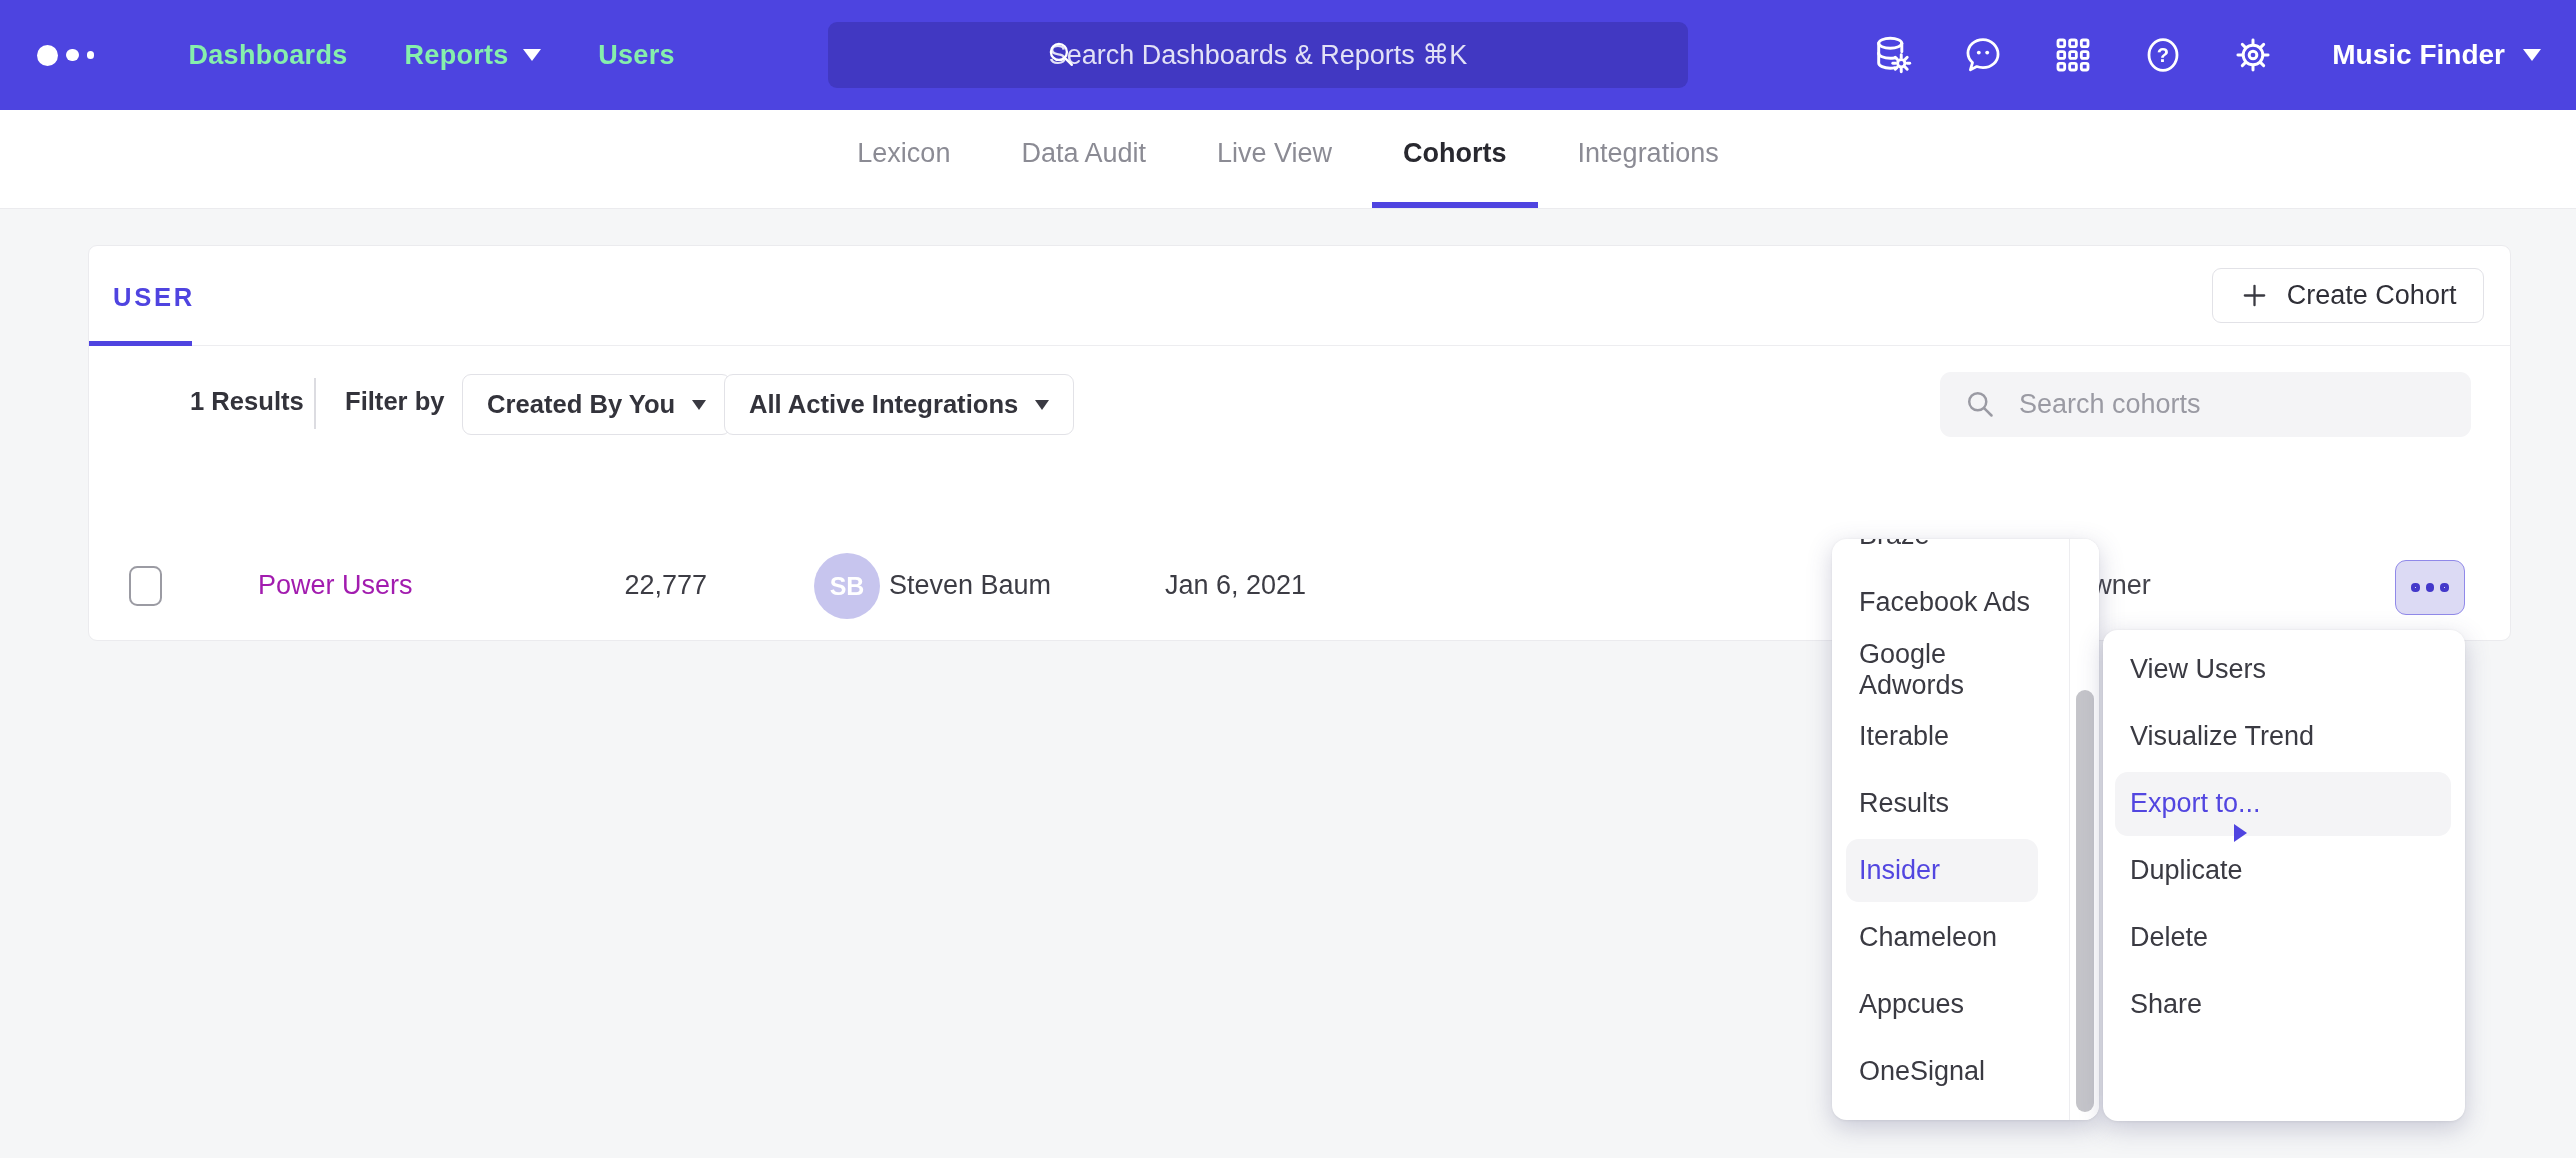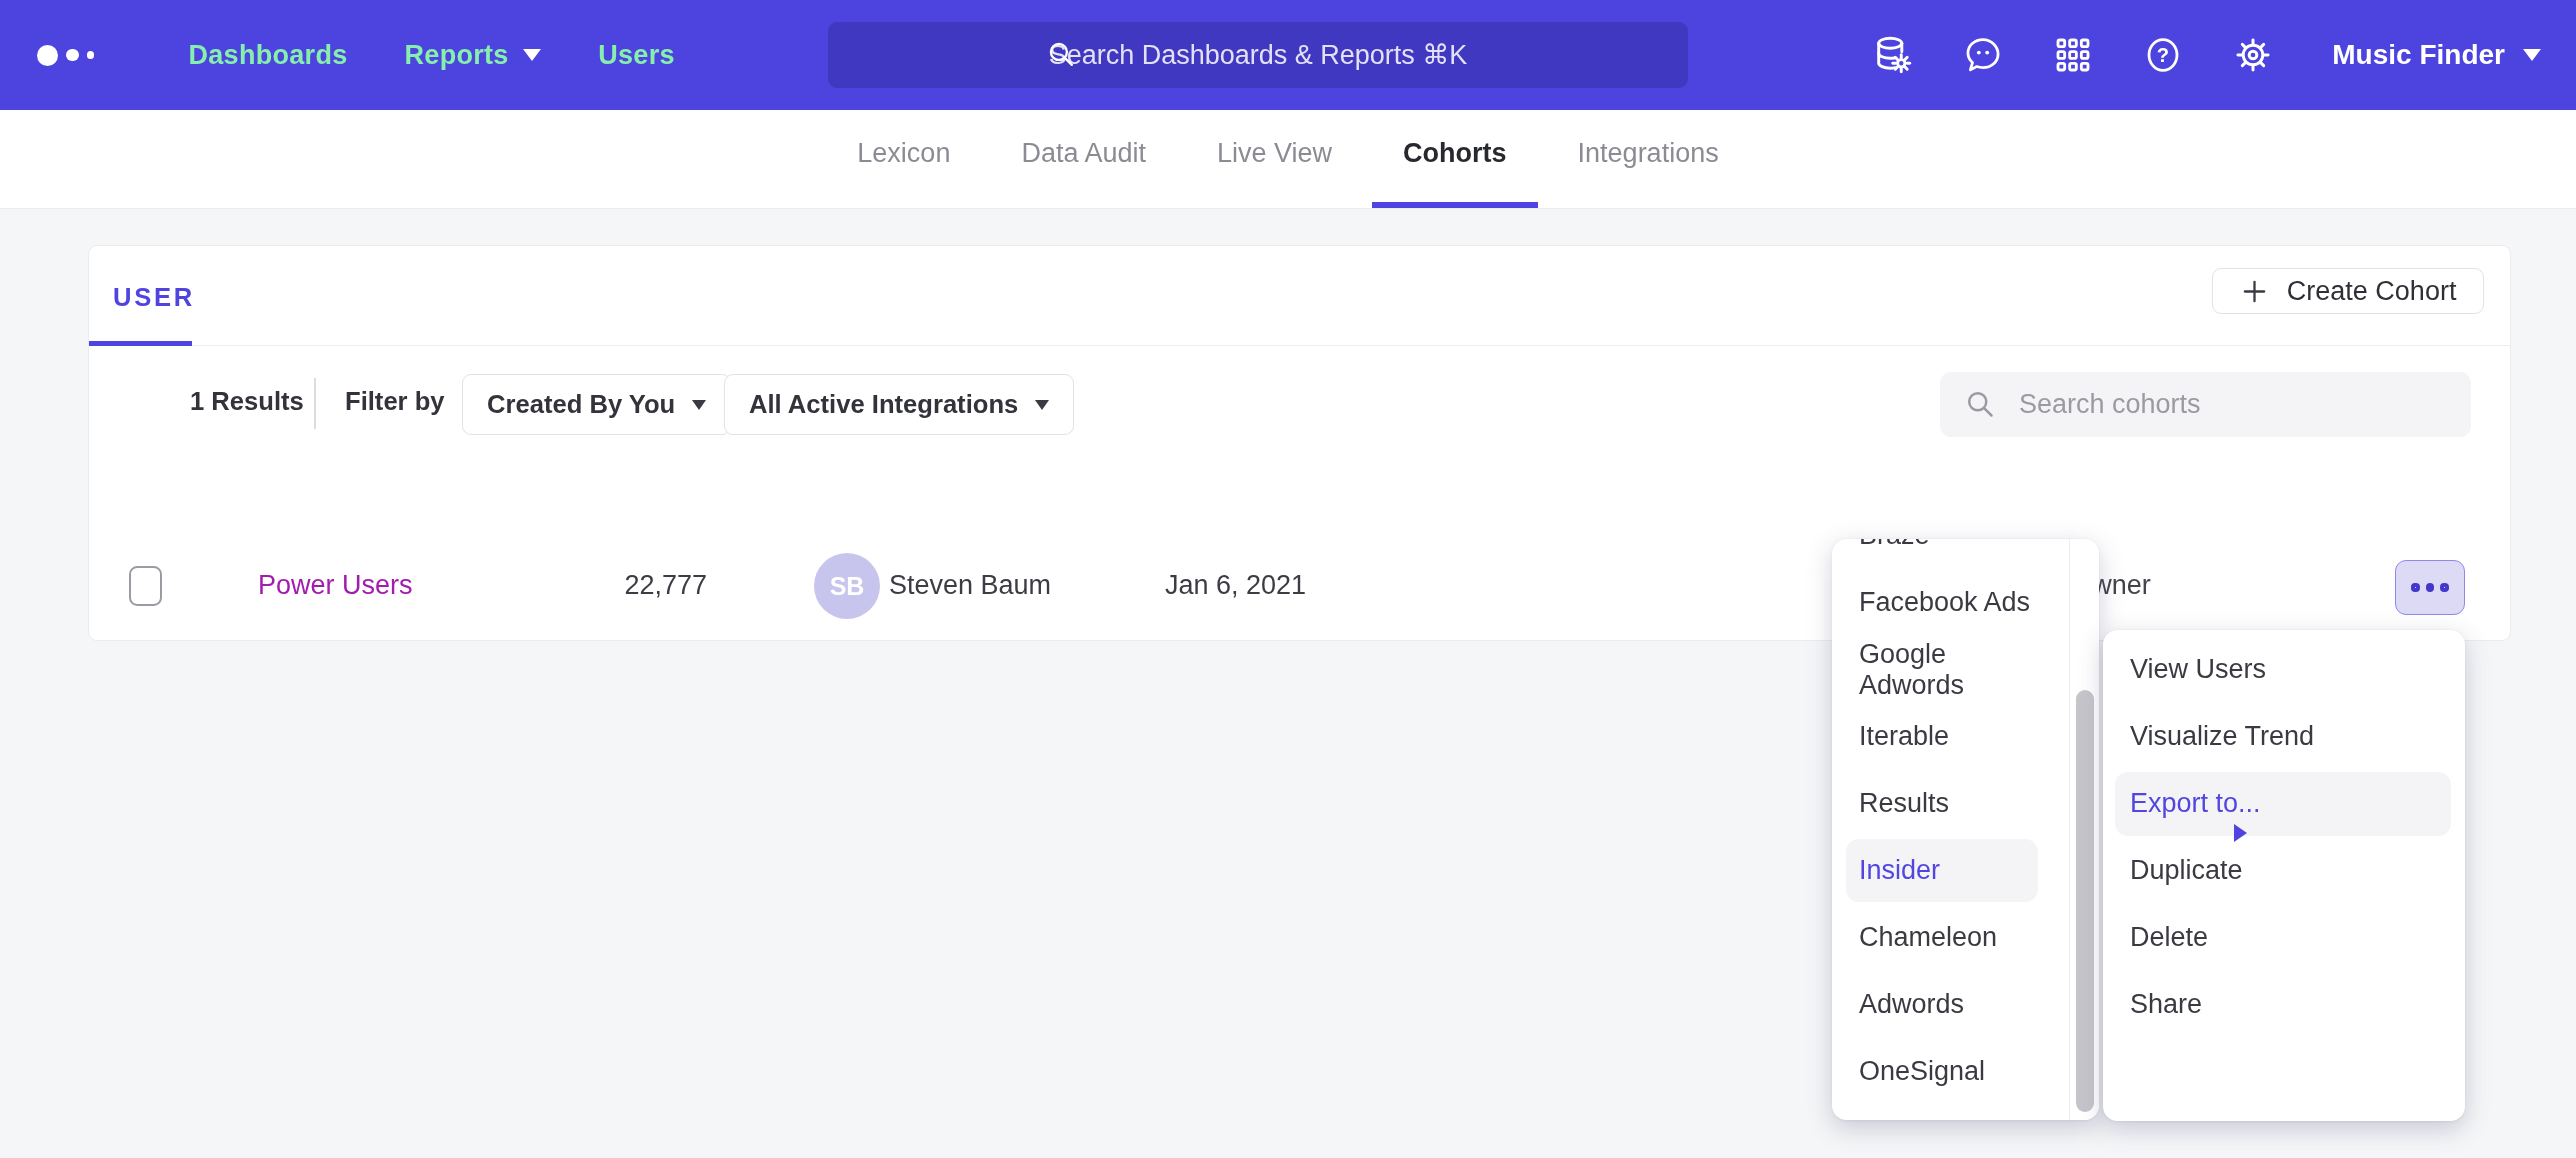--- a/index.html
+++ b/index.html
@@ -32,21 +32,21 @@
        font-size:27px;color:#8b8b94;cursor:pointer;}
   .tab.active{color:#28282f;font-weight:600;}
   .tab.active::after{content:'';position:absolute;left:-31px;right:-31px;bottom:0;height:6.4px;background:#4f44e0;}
 
   
   .card{position:absolute;left:88px;top:245px;width:2423px;height:396px;background:#fff;
         border-radius:9px;border:0.9px solid #ebebee;}
   .card-head{position:absolute;left:0;top:0;right:0;height:100px;border-bottom:0.9px solid #ededf0;}
   .usertab{position:absolute;left:24px;top:37px;font-size:25.6px;font-weight:700;letter-spacing:2.7px;color:#4f44e0;cursor:pointer;}
   .usertab-underline{position:absolute;left:0;bottom:-0.9px;width:103px;height:4.6px;background:#4f44e0;}
-  .create-btn{position:absolute;right:25.6px;top:22px;height:46px;padding:0 27px;display:flex;align-items:center;gap:18px;
+  .create-btn{position:absolute;right:25.6px;top:22px;height:55px;padding:0 27px;display:flex;align-items:center;gap:18px;
         background:#fff;border:1.4px solid #e2e2e7;border-radius:9px;font-size:27px;font-weight:500;color:#2f2f37;cursor:pointer;}
 
   
   .results{position:absolute;left:101px;top:141px;font-size:25.6px;font-weight:600;color:#33333b;}
   .vdivider{position:absolute;left:225px;top:132px;width:1.8px;height:51px;background:#dcdce1;}
   .filterby{position:absolute;left:256px;top:141px;font-size:25.6px;font-weight:600;color:#33333b;}
   .drop-btn{position:absolute;top:128px;height:61px;display:flex;align-items:center;gap:16.4px;padding:0 24px;
         background:#fff;border:1.4px solid #e2e2e7;border-radius:9px;font-size:25.6px;font-weight:600;color:#33333b;cursor:pointer;}
   .caret-down-d{width:0;height:0;border-left:7.3px solid transparent;border-right:7.3px solid transparent;border-top:10px solid #3a3a42;}
   .cohort-search{position:absolute;left:1851px;top:126px;width:531px;height:65px;}
@@ -270,21 +270,21 @@
       <li>
           <span>Results</span>
         </li>
       <li class="highlight">
           <span>Insider</span>
         </li>
       <li>
           <span>Chameleon</span>
         </li>
       <li>
-          <span>Adwords</span>
+          <span>Appcues</span>
         </li>
       <li>
           <span>OneSignal</span>
         </li>
     </ul>
     <div class="rail">
       <div class="thumb"></div>
     </div>
   </div>
 

